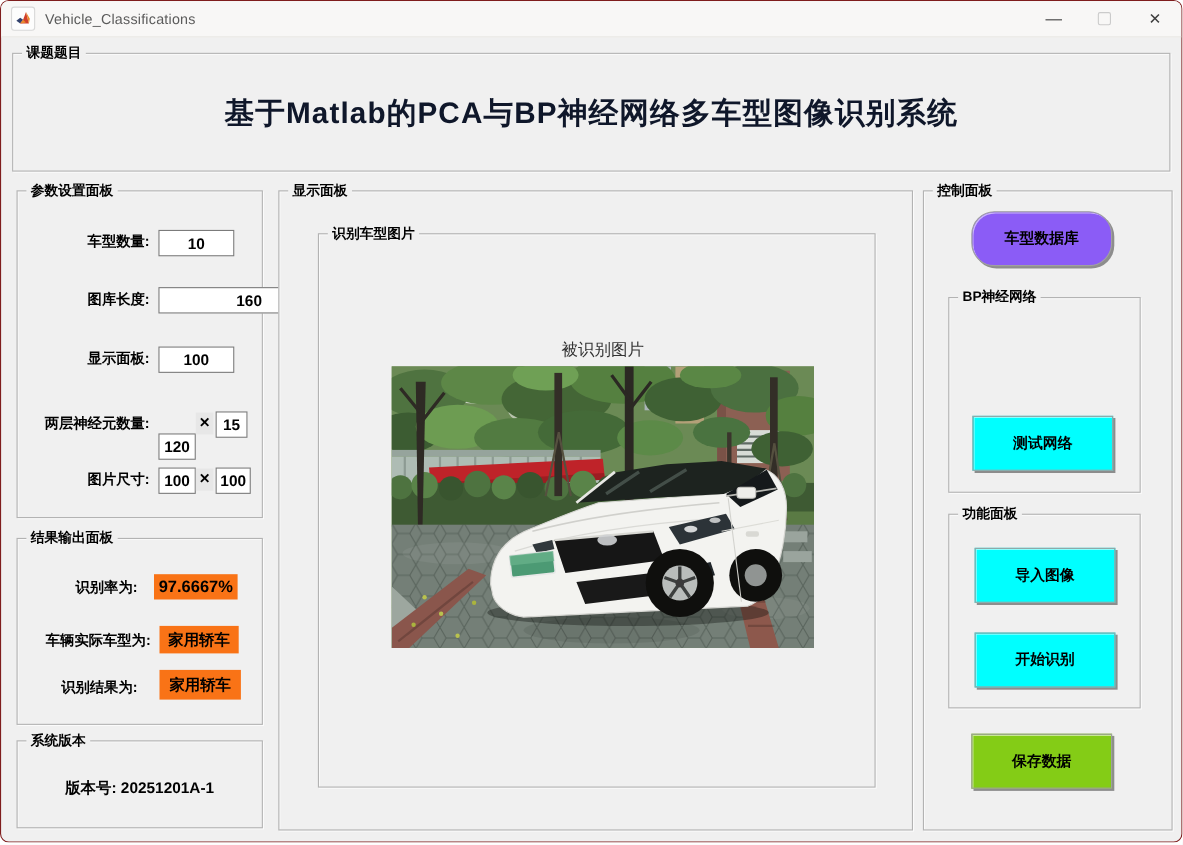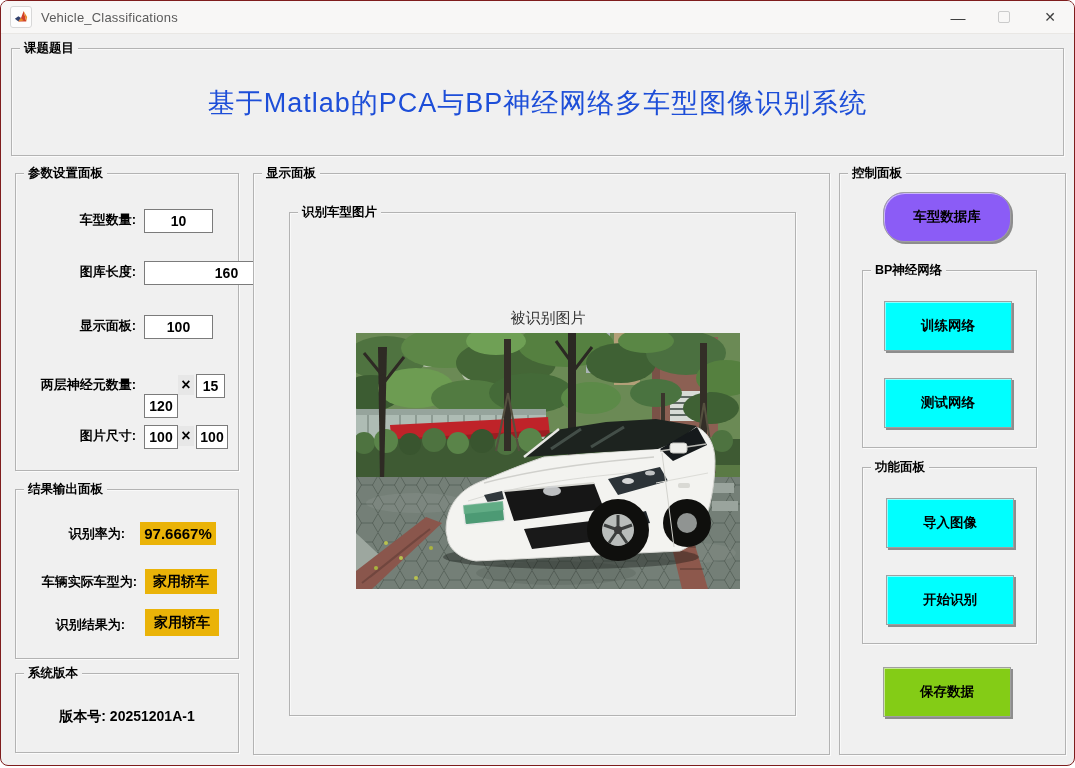--- a/index.html
+++ b/index.html
@@ -17,30 +17,30 @@
       font-size:14px;color:#3f3f3f;cursor:pointer;}
   .wc-min{font-size:15px;}
   .maxbox{width:10px;height:10px;border:1px solid #cbcbcb;border-radius:2px;display:block;}
   
   .panel{position:absolute;border:1px solid #b3b3b3;background:#f0f0f0;
          box-shadow:1px 1px 0 rgba(255,255,255,.75), inset 1px 1px 0 rgba(255,255,255,.6);}
   .plabel{position:absolute;top:-9px;left:8px;background:#f0f0f0;padding:0 4px;
           font-size:12.5px;font-weight:600;color:#000;white-space:nowrap;line-height:17px;}
   
   .topic-title{position:absolute;left:0;right:0;top:36px;text-align:center;font-size:27px;
-               color:#1d4ed8;letter-spacing:1px;font-weight:400;}
+               color:#0f172a;letter-spacing:1px;font-weight:700;}
   
   .prow{position:absolute;left:0;width:100%;height:22px;}
   .plbl{position:absolute;left:0;top:0;width:120px;text-align:right;font-size:13px;font-weight:700;
         line-height:22px;color:#000;white-space:nowrap;}
   .efield{position:absolute;top:0;height:22px;background:#ffffff;border:1px solid #7b7b7b;
           display:flex;align-items:center;justify-content:center;font-size:14px;font-weight:600;color:#000;}
   .xsep{position:absolute;top:1px;height:20px;display:flex;align-items:center;justify-content:center;
         font-size:16px;font-weight:900;color:#000;background:#e7e7e7;}
-  .sval{position:absolute;background:#eab308;border:none;display:flex;align-items:center;
+  .sval{position:absolute;background:#f97316;border:none;display:flex;align-items:center;
         justify-content:center;font-weight:600;color:#000;text-align:right;}
   
   .btn{position:absolute;display:flex;align-items:center;justify-content:center;
        font-size:13.5px;font-weight:700;color:#000;border:1px solid #a0a0a0;cursor:pointer;
        box-shadow:2px 2px 0 #8d8d8d, inset 1px 1px 0 rgba(255,255,255,.55);}
   .btn-yellow{background:#8b5cf6;border-radius:21px;}
   .btn-cyan{background:#00ffff;}
   .btn-orange{background:#84cc16;}
   
   .img-caption{position:absolute;text-align:center;font-family:"Liberation Serif","DejaVu Serif",serif;
@@ -277,21 +277,20 @@
     </div>
   </div>
 
   <div class="panel" style="left:838px;top:172px;width:225px;height:580px;">
     <span class="plabel">控制面板</span>
 
     <button class="btn btn-yellow" style="left:43px;top:18px;width:128px;height:50px;">车型数据库</button>
 
     <div class="panel" style="left:22px;top:96px;width:173px;height:176px;">
       <span class="plabel">BP神经网络</span>
-      <button class="btn btn-cyan" style="left:21px;top:30px;width:128px;height:50px;">训练网络</button>
       <button class="btn btn-cyan" style="left:21px;top:107px;width:128px;height:50px;">测试网络</button>
     </div>
 
     <div class="panel" style="left:22px;top:293px;width:173px;height:175px;">
       <span class="plabel">功能面板</span>
       <button class="btn btn-cyan" style="left:23px;top:30px;width:128px;height:50px;">导入图像</button>
       <button class="btn btn-cyan" style="left:23px;top:107px;width:128px;height:50px;">开始识别</button>
     </div>
 
     <button class="btn btn-orange" style="left:43px;top:493px;width:128px;height:50px;">保存数据</button>

